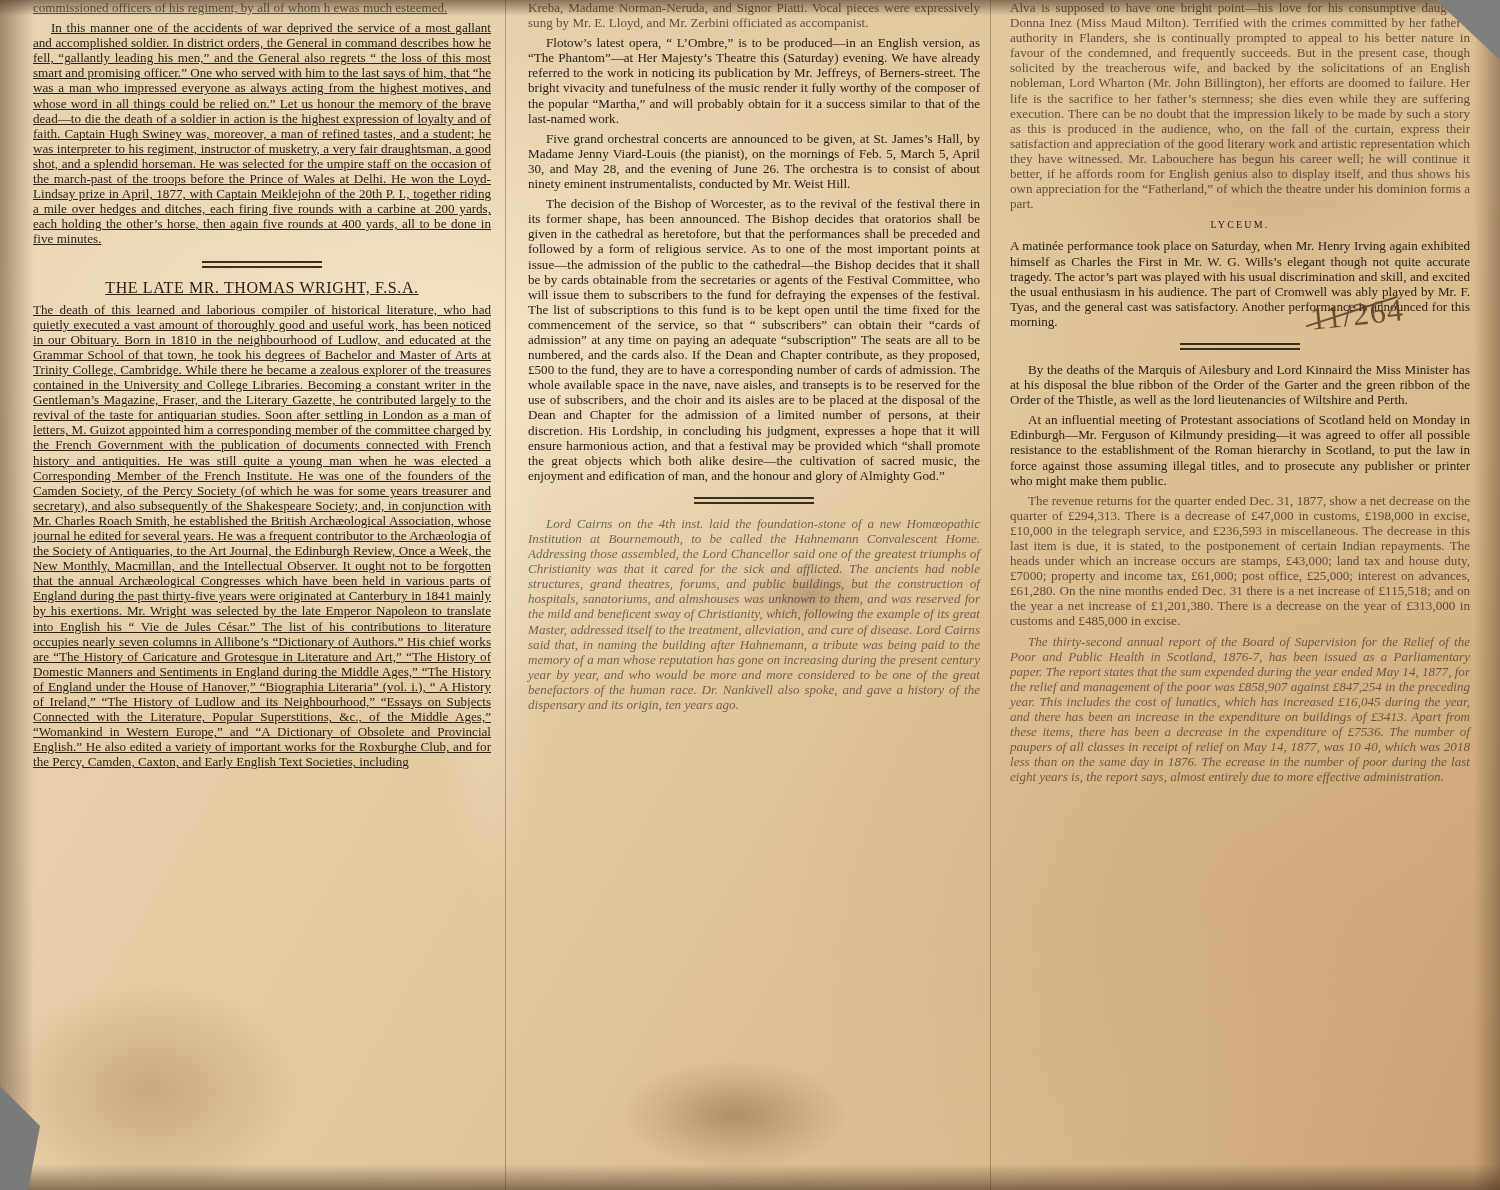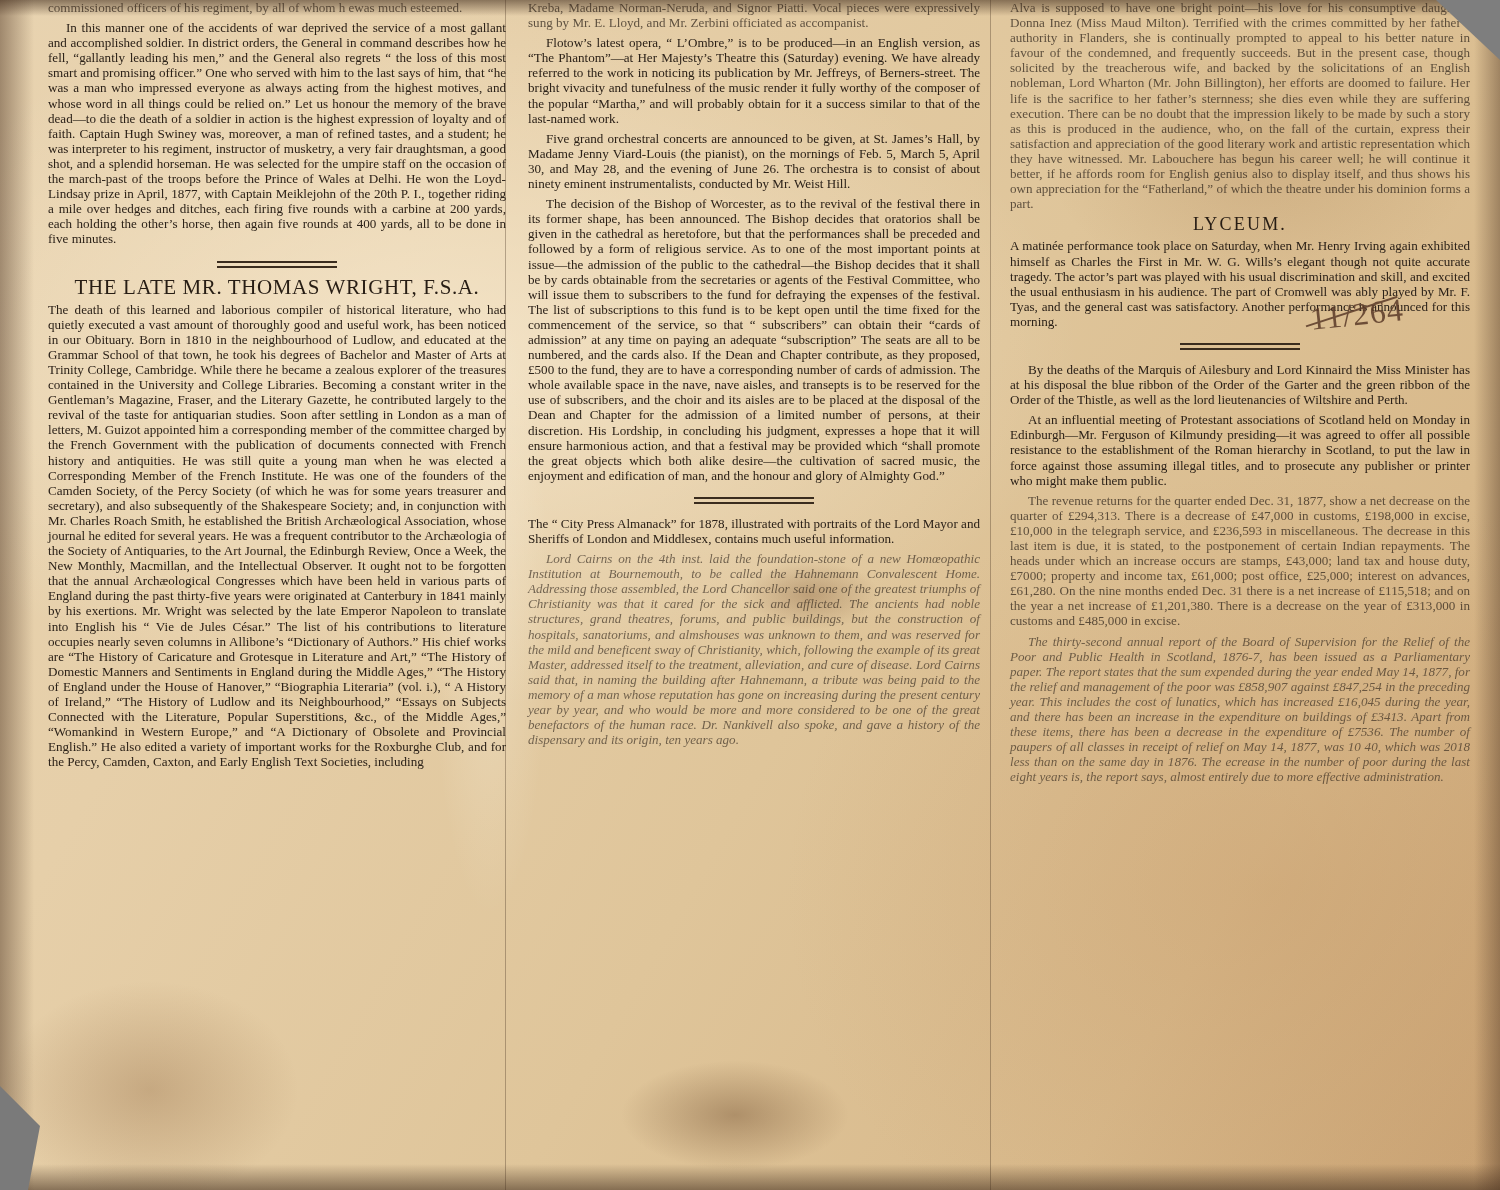--- a/index.html
+++ b/index.html
@@ -58,43 +58,43 @@
     font-size: 13.1px;
     line-height: 15.1px;
     text-align: justify;
     text-justify: inter-word;
   }
   .col p {
     margin: 0 0 5px 0;
     text-indent: 18px;
   }
   .col p.noind { text-indent: 0; }
-  .col1 { left: 48px; top: 0px; width: 458px; }
+  .col1 { left: 33px; top: 0px; width: 458px; text-decoration: underline; }
   .col2 { left: 528px; top: 0px; width: 452px; }
   .col3 { left: 1010px; top: 0px; width: 460px; }
 
   .rule {
     width: 120px;
     height: 0;
     border-top: 2px solid #3a2c1e;
     border-bottom: 2px solid #3a2c1e;
     height: 3px;
     margin: 14px auto 12px auto;
   }
   .headline {
     text-align: center;
-    font-size: 21px;
+    font-size: 16px;
     letter-spacing: 0.6px;
     margin: 4px 0 7px 0;
     font-family: "Liberation Serif", serif;
     color: #271d14;
   }
   .subhead {
     text-align: center;
-    font-size: 18px;
+    font-size: 10px;
     letter-spacing: 2.2px;
     margin: 6px 0 6px 0;
     color: #271d14;
   }
   .colrule-v {
     position: absolute;
     top: 0;
     width: 1px;
     height: 1190px;
     background: rgba(70,50,32,0.35);
@@ -148,21 +148,20 @@
     <div class="headline">THE LATE MR. THOMAS WRIGHT, F.S.A.</div>
     <p class="noind">The death of this learned and laborious compiler of historical literature, who had quietly executed a vast amount of thoroughly good and useful work, has been noticed in our Obituary. Born in 1810 in the neighbourhood of Ludlow, and educated at the Grammar School of that town, he took his degrees of Bachelor and Master of Arts at Trinity College, Cambridge. While there he became a zealous explorer of the treasures contained in the University and College Libraries. Becoming a constant writer in the Gentleman’s Magazine, Fraser, and the Literary Gazette, he contributed largely to the revival of the taste for antiquarian studies. Soon after settling in London as a man of letters, M. Guizot appointed him a corresponding member of the committee charged by the French Government with the publication of documents connected with French history and antiquities. He was still quite a young man when he was elected a Corresponding Member of the French Institute. He was one of the founders of the Camden Society, of the Percy Society (of which he was for some years treasurer and secretary), and also subsequently of the Shakespeare Society; and, in conjunction with Mr. Charles Roach Smith, he established the British Archæological Association, whose journal he edited for several years. He was a frequent contributor to the Archæologia of the Society of Antiquaries, to the Art Journal, the Edinburgh Review, Once a Week, the New Monthly, Macmillan, and the Intellectual Observer. It ought not to be forgotten that the annual Archæological Congresses which have been held in various parts of England during the past thirty-five years were originated at Canterbury in 1841 mainly by his exertions. Mr. Wright was selected by the late Emperor Napoleon to translate into English his “ Vie de Jules César.” The list of his contributions to literature occupies nearly seven columns in Allibone’s “Dictionary of Authors.” His chief works are “The History of Caricature and Grotesque in Literature and Art,” “The History of Domestic Manners and Sentiments in England during the Middle Ages,” “The History of England under the House of Hanover,” “Biographia Literaria” (vol. i.), “ A History of Ireland,” “The History of Ludlow and its Neighbourhood,” “Essays on Subjects Connected with the Literature, Popular Superstitions, &amp;c., of the Middle Ages,” “Womankind in Western Europe,” and “A Dictionary of Obsolete and Provincial English.” He also edited a variety of important works for the Roxburghe Club, and for the Percy, Camden, Caxton, and Early English Text Societies, including</p>
   </div>
 
   <div class="col col2">
     <p class="noind fade3">Kreba, Madame Norman-Neruda, and Signor Piatti. Vocal pieces were expressively sung by Mr. E. Lloyd, and Mr. Zerbini officiated as accompanist.</p>
     <p>Flotow’s latest opera, “ L’Ombre,” is to be produced—in an English version, as “The Phantom”—at Her Majesty’s Theatre this (Saturday) evening. We have already referred to the work in noticing its publication by Mr. Jeffreys, of Berners-street. The bright vivacity and tunefulness of the music render it fully worthy of the composer of the popular “Martha,” and will probably obtain for it a success similar to that of the last-named work.</p>
     <p>Five grand orchestral concerts are announced to be given, at St. James’s Hall, by Madame Jenny Viard-Louis (the pianist), on the mornings of Feb. 5, March 5, April 30, and May 28, and the evening of June 26. The orchestra is to consist of about ninety eminent instrumentalists, conducted by Mr. Weist Hill.</p>
     <p>The decision of the Bishop of Worcester, as to the revival of the festival there in its former shape, has been announced. The Bishop decides that oratorios shall be given in the cathedral as heretofore, but that the performances shall be preceded and followed by a form of religious service. As to one of the most important points at issue—the admission of the public to the cathedral—the Bishop decides that it shall be by cards obtainable from the secretaries or agents of the Festival Committee, who will issue them to subscribers to the fund for defraying the expenses of the festival. The list of subscriptions to this fund is to be kept open until the time fixed for the commencement of the service, so that “ subscribers” can obtain their “cards of admission” at any time on paying an adequate “subscription” The seats are all to be numbered, and the cards also. If the Dean and Chapter contribute, as they proposed, £500 to the fund, they are to have a corresponding number of cards of admission. The whole available space in the nave, nave aisles, and transepts is to be reserved for the use of subscribers, and the choir and its aisles are to be placed at the disposal of the Dean and Chapter for the admission of a limited number of persons, at their discretion. His Lordship, in concluding his judgment, expresses a hope that it will ensure harmonious action, and that a festival may be provided which “shall promote the great objects which both alike desire—the cultivation of sacred music, the enjoyment and edification of man, and the honour and glory of Almighty God.”</p>
     <div class="rule"></div>
-    <p class="noind">The “ City Press Almanack” for 1878, illustrated with portraits of the Lord Mayor and Sheriffs of London and Middlesex, contains much useful information.</p>
     <p class="fade1">Lord Cairns on the 4th inst. laid the foundation-stone of a new Homœopathic Institution at Bournemouth, to be called the Hahnemann Convalescent Home. Addressing those assembled, the Lord Chancellor said one of the greatest triumphs of Christianity was that it cared for the sick and afflicted. The ancients had noble structures, grand theatres, forums, and public buildings, but the construction of hospitals, sanatoriums, and almshouses was unknown to them, and was reserved for the mild and beneficent sway of Christianity, which, following the example of its great Master, addressed itself to the treatment, alleviation, and cure of disease. Lord Cairns said that, in naming the building after Hahnemann, a tribute was being paid to the memory of a man whose reputation has gone on increasing during the present century year by year, and who would be more and more considered to be one of the great benefactors of the human race. Dr. Nankivell also spoke, and gave a history of the dispensary and its origin, ten years ago.</p>
   </div>
 
   <div class="col col3">
     <p class="noind fade3">Alva is supposed to have one bright point—his love for his consumptive daughter, Donna Inez (Miss Maud Milton). Terrified with the crimes committed by her father’s authority in Flanders, she is continually prompted to appeal to his better nature in favour of the condemned, and frequently succeeds. But in the present case, though solicited by the treacherous wife, and backed by the solicitations of an English nobleman, Lord Wharton (Mr. John Billington), her efforts are doomed to failure. Her life is the sacrifice to her father’s sternness; she dies even while they are suffering execution. There can be no doubt that the impression likely to be made by such a story as this is produced in the audience, who, on the fall of the curtain, express their satisfaction and appreciation of the good literary work and artistic representation which they have witnessed. Mr. Labouchere has begun his career well; he will continue it better, if he affords room for English genius also to display itself, and thus shows his own appreciation for the “Fatherland,” of which the theatre under his dominion forms a part.</p>
     <div class="subhead">LYCEUM.</div>
     <p class="noind">A matinée performance took place on Saturday, when Mr. Henry Irving again exhibited himself as Charles the First in Mr. W. G. Wills’s elegant though not quite accurate tragedy. The actor’s part was played with his usual discrimination and skill, and excited the usual enthusiasm in his audience. The part of Cromwell was ably played by Mr. F. Tyas, and the general cast was satisfactory. Another performance is announced for this morning.</p>
     <div class="rule"></div>
     <p>By the deaths of the Marquis of Ailesbury and Lord Kinnaird the Miss Minister has at his disposal the blue ribbon of the Order of the Garter and the green ribbon of the Order of the Thistle, as well as the lord lieutenancies of Wiltshire and Perth.</p>
     <p>At an influential meeting of Protestant associations of Scotland held on Monday in Edinburgh—Mr. Ferguson of Kilmundy presiding—it was agreed to offer all possible resistance to the establishment of the Roman hierarchy in Scotland, to put the law in force against those assuming illegal titles, and to prosecute any publisher or printer who might make them public.</p>

